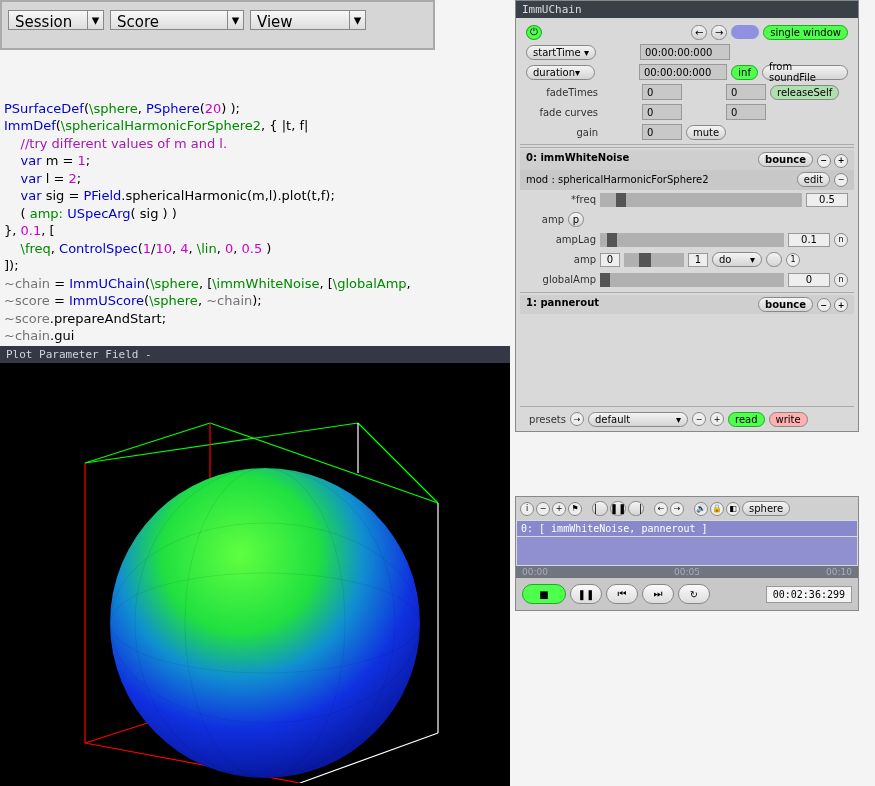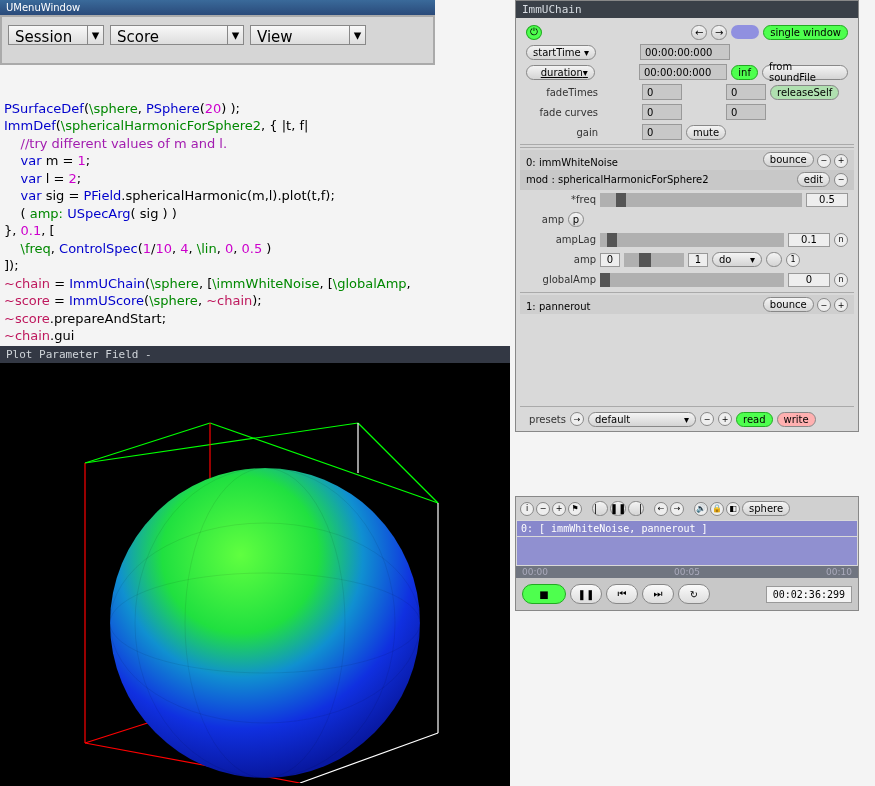--- a/index.html
+++ b/index.html
@@ -13,21 +13,21 @@
 .combo span { background: linear-gradient(#f8f8f8,#ddd); border: 1px solid #888; padding: 2px 6px; font-size: 15px; min-width: 80px; }
 .combo .arrow { width: 16px; border-left: none; display: flex; align-items: center; justify-content: center; min-width: 16px; }
 
 
 .code { position: absolute; left: 4px; top: 82px; width: 510px; font-family: "DejaVu Sans Mono", monospace; font-size: 13px; line-height: 17.5px; white-space: pre; color: #000; }
 .code .kw { color: #0000cc; }
 .code .cls { color: #0000cc; }
 .code .sym { color: #008800; }
 .code .cmt { color: #a21caf; }
 .code .num { color: #cc00cc; }
-.code .glb { color: #be185d; }
+.code .glb { color: #737373; }
 
 
 .plot { position: absolute; left: 0; top: 346px; width: 510px; height: 440px; background: #000; }
 .plot-title { background: #333844; color: #d0d5da; font-size: 11px; font-family: monospace; padding: 2px 6px; }
 .plot-canvas { position: relative; width: 100%; height: calc(100% - 18px); }
 
 
 .panel { position: absolute; background: #d9d9d9; border: 1px solid #888; }
 .panel-title { background: #3a4048; color: #d8dde3; font-size: 11px; font-family: monospace; padding: 2px 6px; }
 .row { display: flex; align-items: center; gap: 4px; padding: 1px 6px; height: 20px; }
@@ -35,41 +35,40 @@
 .field { background: #c8c8c8; border: 1px solid #999; font-size: 10px; padding: 1px 4px; height: 16px; display: inline-flex; align-items: center; margin-left: 40px; }
 .btn { background: linear-gradient(#f4f4f4,#d4d4d4); border: 1px solid #888; border-radius: 8px; font-size: 10px; padding: 0 6px; height: 15px; display: inline-flex; align-items: center; justify-content: center; cursor: pointer; }
 .btn-sm { width: 16px; padding: 0; }
 .btn-inf { background: #4eff4e; border-color: #2a2; }
 .btn-green { background: #4eff4e; border-color: #2a2; }
 .pill-purple { background: #9090e0; border-radius: 8px; width: 28px; height: 14px; }
 .slider { background: #b0b0b0; height: 14px; position: relative; flex: 1; }
 .slider .thumb { position: absolute; top: 0; height: 100%; width: 10px; background: #555; }
 .num-box { background: #eee; border: 1px solid #999; font-size: 10px; width: 42px; height: 14px; text-align: center; }
 .circle { width: 14px; height: 14px; border: 1px solid #888; border-radius: 50%; background: #eee; font-size: 8px; display: inline-flex; align-items: center; justify-content: center; }
-.sect { background: #cfcfcf; padding: 2px 6px; font-size: 10px; font-weight: normal; display: flex; align-items: flex-end; justify-content: space-between; }
+.sect { background: #cfcfcf; padding: 2px 6px; font-size: 10px; font-weight: bold; display: flex; align-items: flex-start; justify-content: space-between; }
 hr.sep { border: none; border-top: 1px solid #aaa; margin: 2px 0; }
 
 
 .score { position: absolute; left: 515px; top: 496px; width: 344px; background: #d9d9d9; border: 1px solid #888; }
 .score-tb { display: flex; gap: 2px; padding: 4px; align-items: center; background: #d0d0d0; }
 .track-label { background: #8888cc; color: #fff; font-size: 10px; font-family: monospace; padding: 2px 4px; margin: 1px; }
 .track-clip { background: #9090d0; height: 28px; margin: 0 1px 1px 1px; }
 .ruler { background: #707580; color: #aab; font-size: 9px; font-family: monospace; display: flex; justify-content: space-between; padding: 1px 6px; text-align: right; }
 .transport { display: flex; gap: 4px; padding: 6px; align-items: center; background: #c8c8c8; }
 .tbtn { background: linear-gradient(#fafafa,#ddd); border: 1px solid #888; border-radius: 10px; width: 32px; height: 20px; display: inline-flex; align-items: center; justify-content: center; font-size: 10px; }
 .tbtn.play { width: 44px; background: #4eff4e; border-color: #2a2; }
 .time-disp { background: #f4f4f4; border: 1px solid #999; font-family: monospace; font-size: 10px; padding: 2px 6px; margin-left: auto; }
 
 .range-thumb { position: absolute; top: 0; height: 100%; background: #555; }
 </style>
 </head>
 <body>
 
 <div class="menu-win">
-  <div class="menu-title">UMenuWindow</div>
   <div class="menu-body">
     <div class="combo">
         <span>Session</span>
         <span class="arrow">▾</span>
       </div>
     <div class="combo">
         <span style="min-width:118px">Score</span>
         <span class="arrow">▾</span>
       </div>
     <div class="combo">
@@ -148,21 +147,21 @@
       <span class="btn btn-sm">←</span>
       <span class="btn btn-sm">→</span>
       <span class="pill-purple"></span>
       <span class="btn btn-green">single window</span>
     </div>
     <div class="row">
       <span class="btn" style="width:70px;justify-content:space-between;"><span>startTime</span> ▾</span>
       <span class="field" style="width:90px">00:00:00:000</span>
     </div>
     <div class="row">
-      <span class="btn" style="width:70px;justify-content:flex-end;text-decoration:underline;"><span>duration</span> ▾</span>
+      <span class="btn" style="width:70px;justify-content:flex-start;"><span>duration</span> ▾</span>
       <span class="field" style="width:90px">00:00:00:000</span>
       <span class="btn btn-inf">inf</span>
       <span class="btn">from soundFile</span>
     </div>
     <div class="row">
       <span class="label-r" style="width:72px">fadeTimes</span>
       <span class="field" style="width:40px">0</span>
       <span class="field" style="width:40px">0</span>
       <span class="btn" style="background:#b0e0b0">releaseSelf</span>
     </div>
@@ -237,21 +236,21 @@
         <span class="btn">bounce</span>
         <span class="circle">−</span>
         <span class="circle">+</span>
       </span>
     </div>
     <div style="height:90px"></div>
     <hr class="sep">
     <div class="row">
       <span class="label-r" style="width:40px">presets</span>
       <span class="circle">→</span>
-      <span class="btn" style="width:108px;justify-content:space-between"><span>default</span> ▾</span>
+      <span class="btn" style="width:100px;justify-content:space-between"><span>default</span> ▾</span>
       <span class="circle">−</span>
       <span class="circle">+</span>
       <span class="btn btn-green">read</span>
       <span class="btn" style="background:#ffb0b0">write</span>
     </div>
   </div>
 </div>
 
 <div class="score">
   <div class="score-tb">

